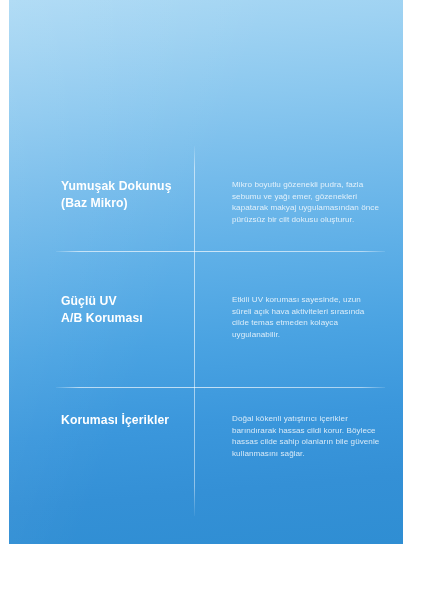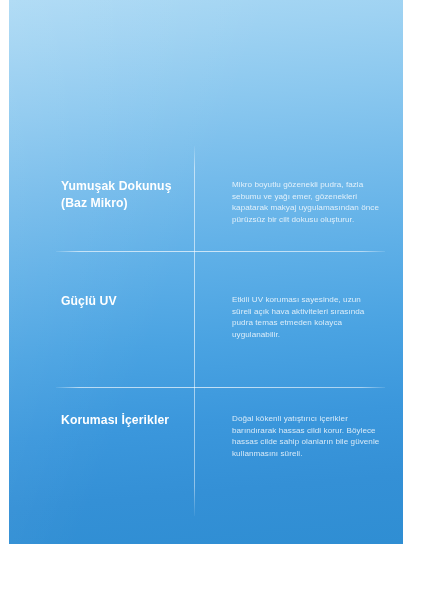--- a/index.html
+++ b/index.html
@@ -127,23 +127,23 @@
     <div class="h-divider d1"></div>
     <div class="h-divider d2"></div>
     <div class="v-divider"></div>
 
     <div class="feature f1">
       <div class="f-title"><span>Yumuşak Dokunuş</span><br><span>(Baz Mikro)</span></div>
       <div class="f-desc">Mikro boyutlu gözenekli pudra, fazla sebumu ve yağı emer, gözenekleri kapatarak makyaj uygulamasından önce pürüzsüz bir cilt dokusu oluşturur.</div>
     </div>
 
     <div class="feature f2">
-      <div class="f-title"><span>Güçlü UV</span><br></div>
-      <div class="f-desc">Etkili UV koruması sayesinde, uzun süreli açık hava aktiviteleri sırasında pudra temas etmeden kolayca uygulanabilir.</div>
+      <div class="f-title"><span>Güçlü UV</span><br><span>A/B Koruması</span></div>
+      <div class="f-desc">Etkili UV koruması sayesinde, uzun süreli açık hava aktiviteleri sırasında cilde temas etmeden kolayca uygulanabilir.</div>
     </div>
 
     <div class="feature f3">
       <div class="f-title"><span>Koruması İçerikler</span></div>
-      <div class="f-desc">Doğal kökenli yatıştırıcı içerikler barındırarak hassas cildi korur. Böylece hassas cilde sahip olanların bile güvenle kullanmasını süreli.</div>
+      <div class="f-desc">Doğal kökenli yatıştırıcı içerikler barındırarak hassas cildi korur. Böylece hassas cilde sahip olanların bile güvenle kullanmasını sağlar.</div>
     </div>
 
   </div>
 </div>
 
 </body></html>

